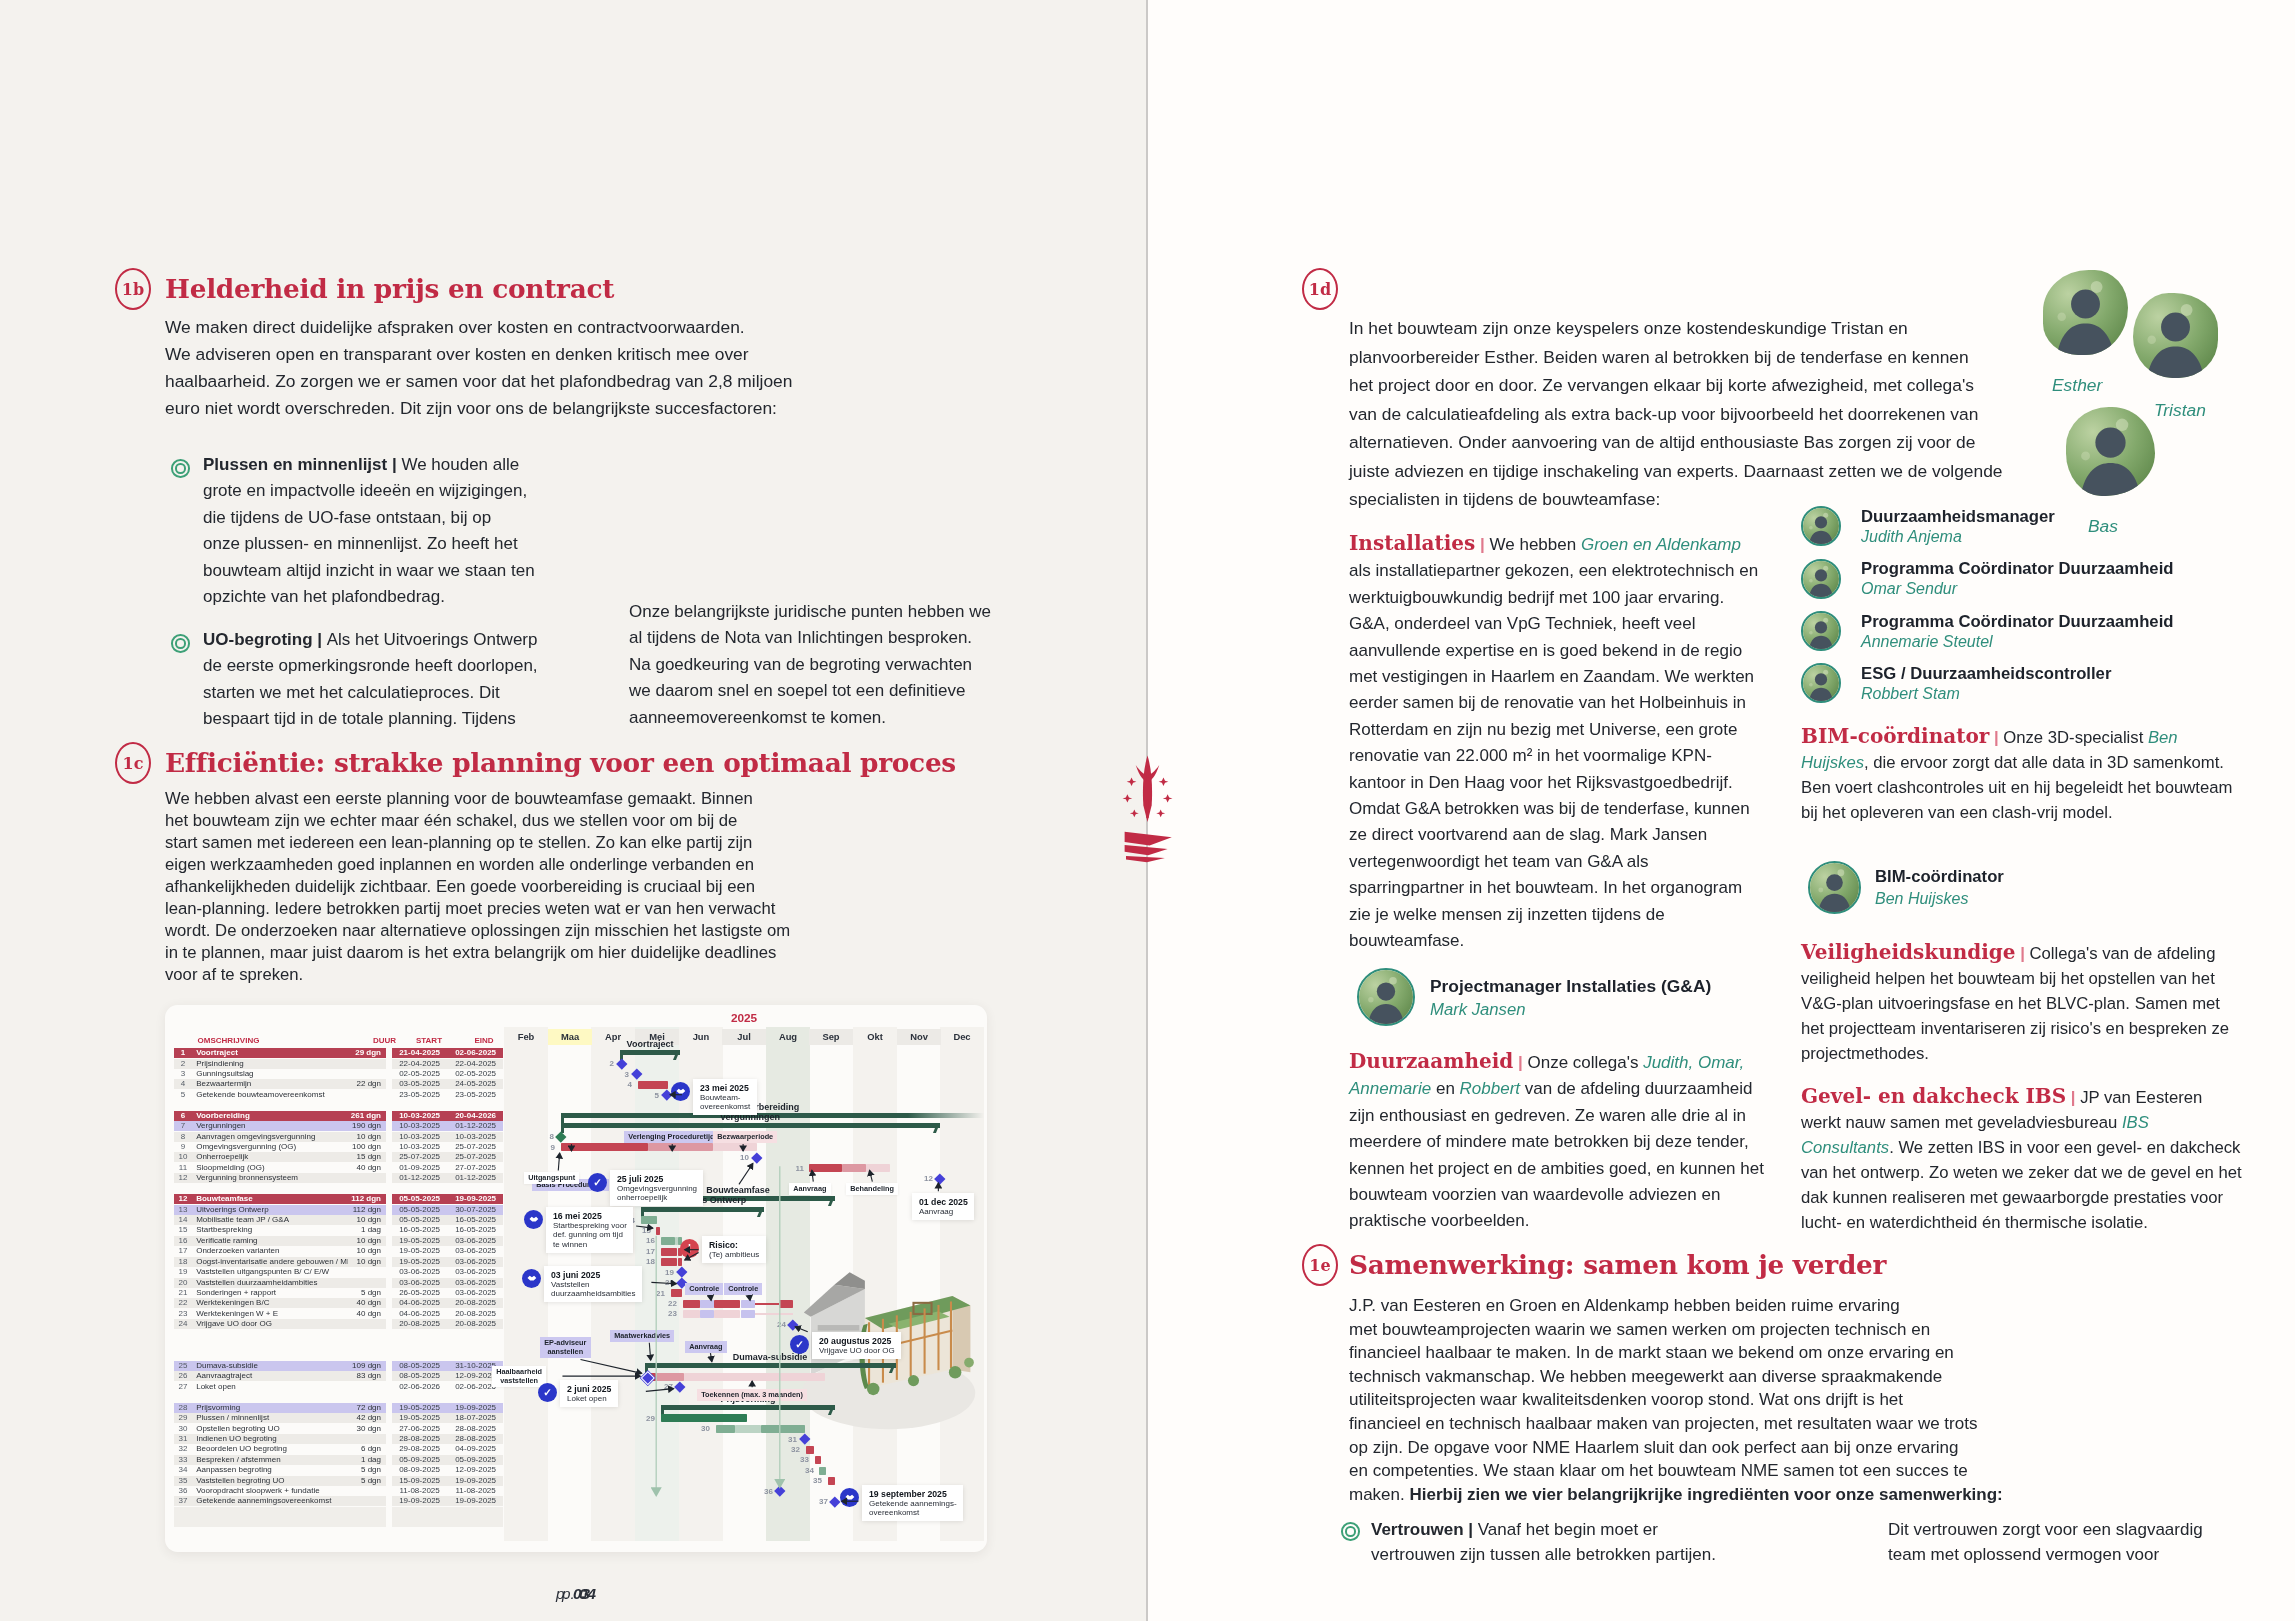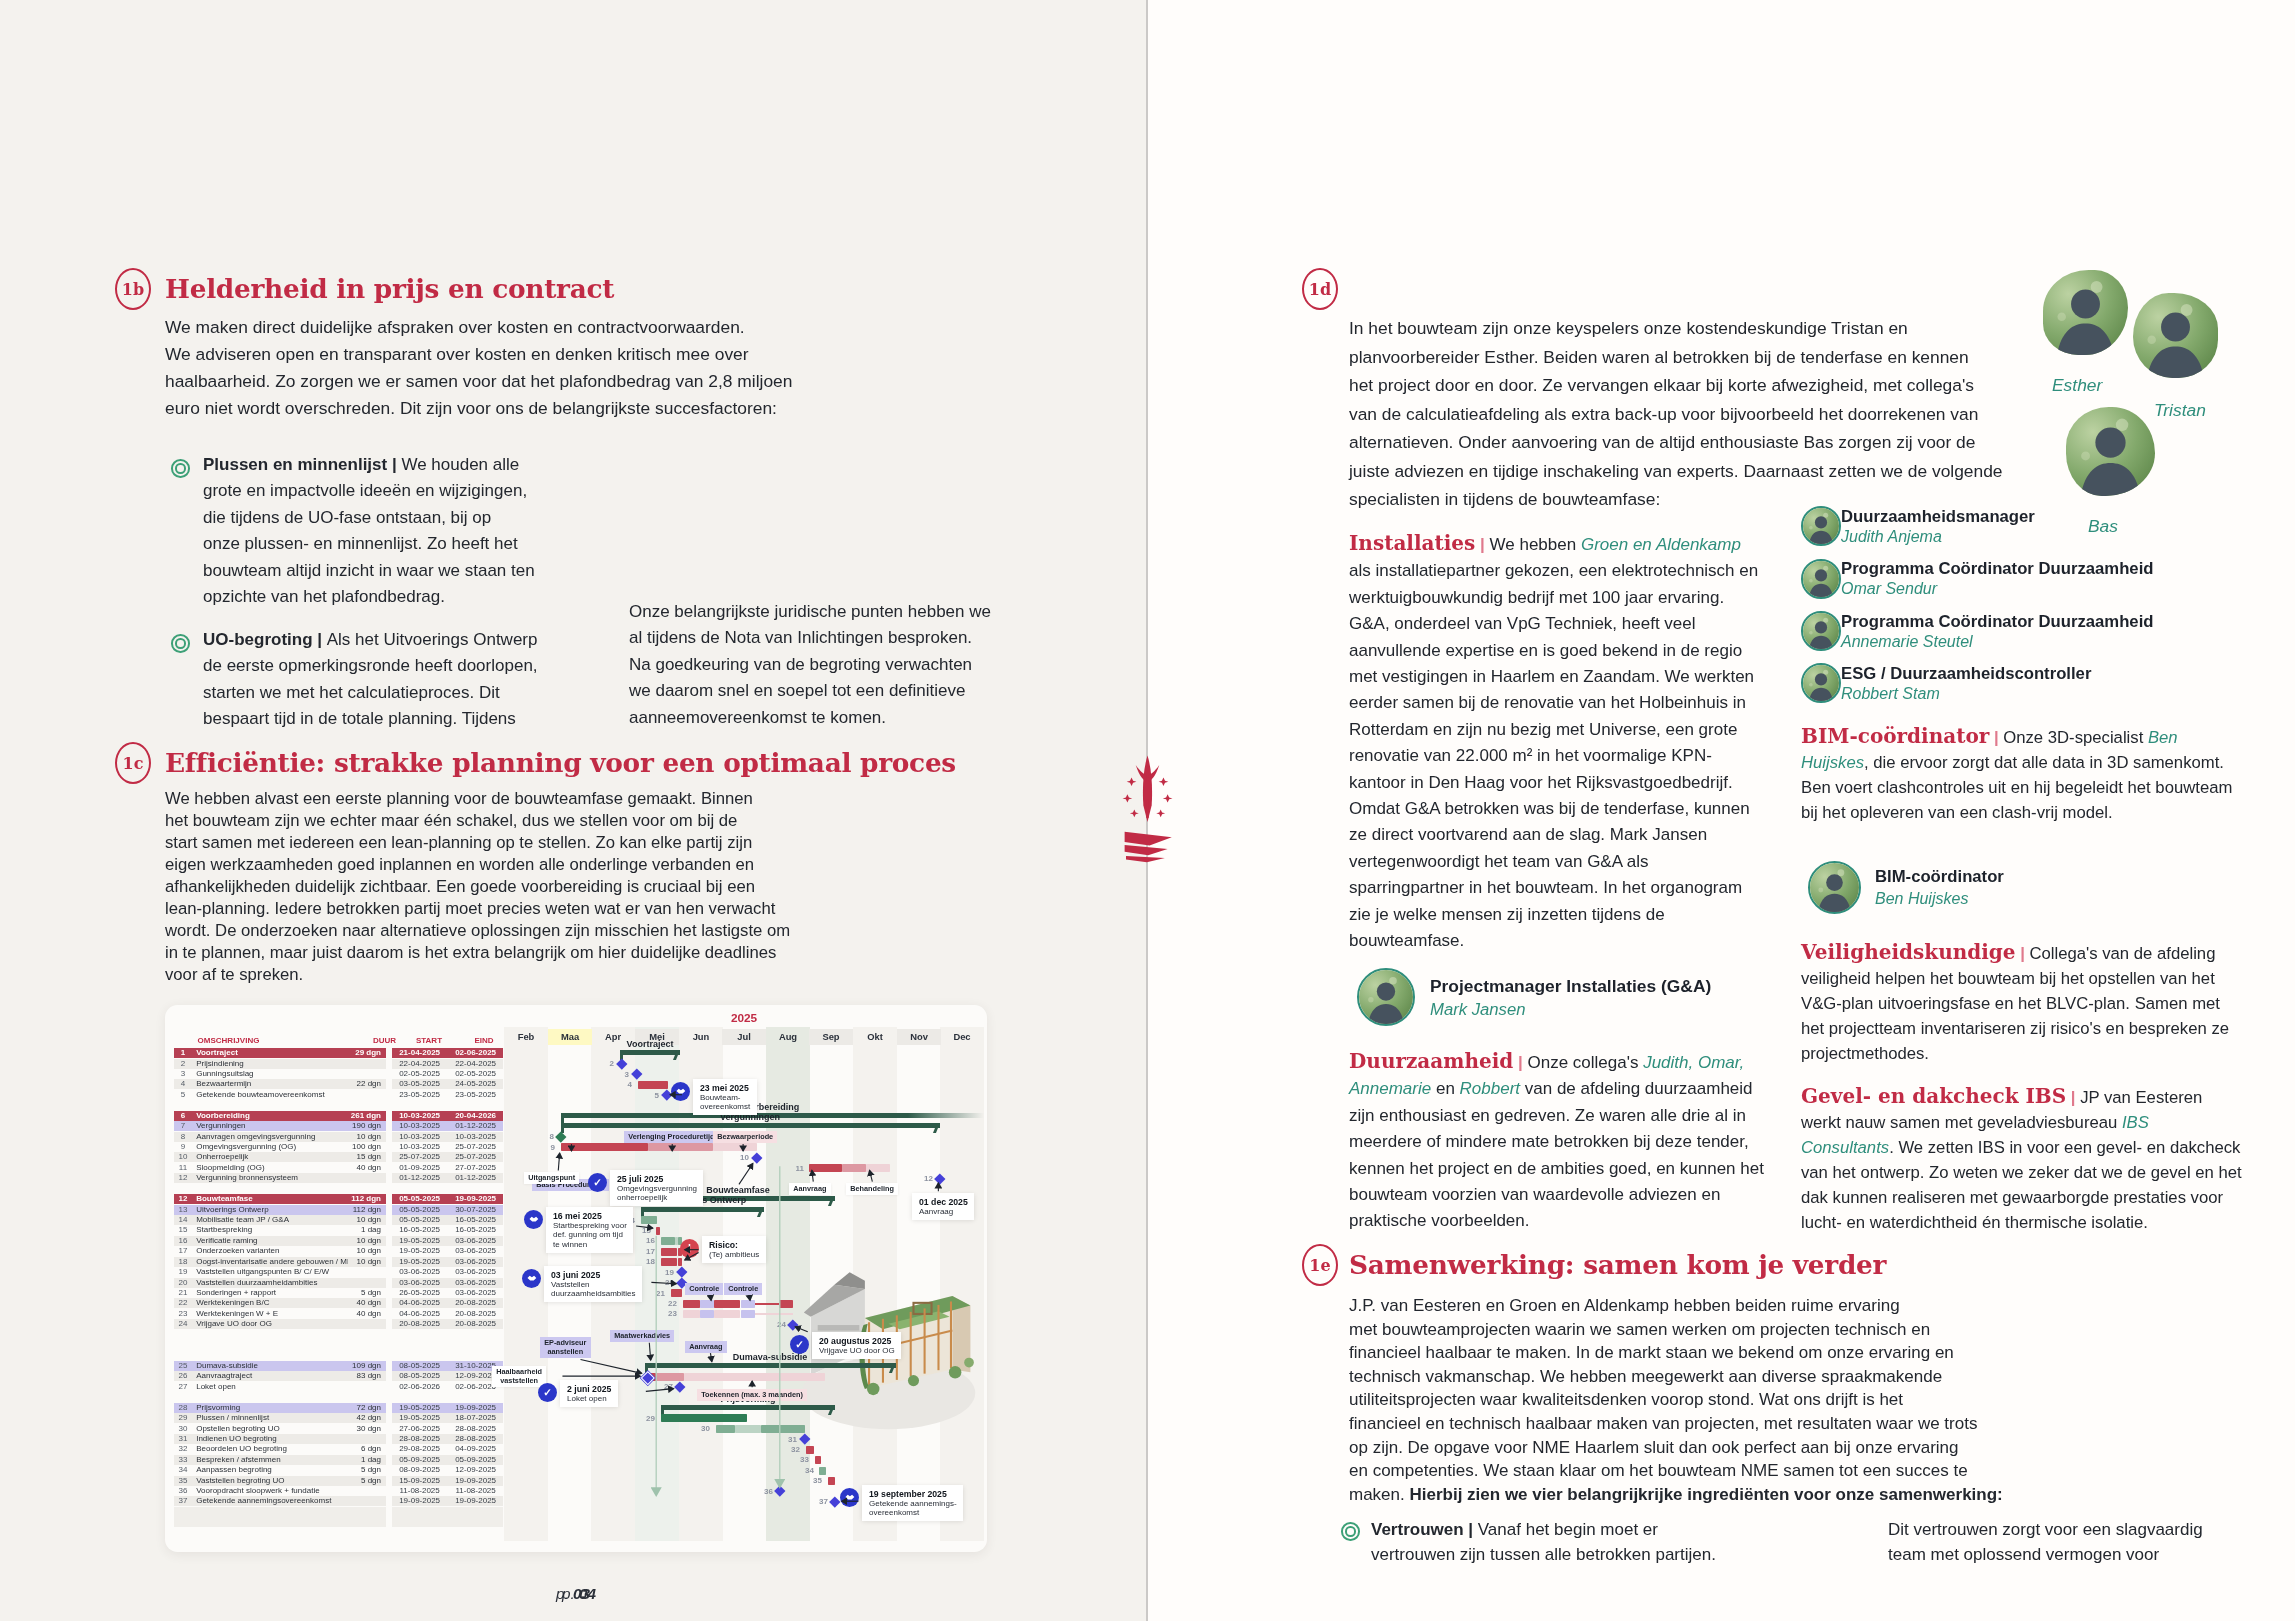--- a/index.html
+++ b/index.html
@@ -29,21 +29,21 @@
 
   
   .blob{position:absolute;overflow:hidden;}
   .blob svg,.pcirc svg{display:block;width:100%;height:100%;}
   .blob-name{position:absolute;color:#2f8e7c;font-style:italic;font-size:17.4px;}
   .pcirc{border-radius:50%;overflow:hidden;border:2.1px solid #2f8e7c;background:#fff;box-sizing:border-box;}
   .chip{position:absolute;}
   .chip .pcirc{position:absolute;left:0;top:0;}
   .chip .ct{position:absolute;font-size:17.4px;font-weight:bold;white-space:nowrap;color:#1d222b;}
   .chip .cn{position:absolute;font-size:16.7px;color:#2f8e7c;font-style:italic;white-space:nowrap;}
-  .spec-item{display:flex;align-items:center;gap:0;margin-bottom:11.8px;}
+  .spec-item{display:flex;align-items:center;gap:20px;margin-bottom:11.8px;}
   .spec-item .pcirc{width:40px;height:40px;flex:0 0 40px;}
   .spec-t{font-size:16.7px;font-weight:bold;color:#1d222b;line-height:21px;}
   .spec-n{font-size:16px;color:#2f8e7c;font-style:italic;line-height:19.5px;}
 
   
   #gcard{position:absolute;left:165px;top:1005px;width:822px;height:547px;background:#fcfbf9;
          border-radius:12.5px;box-shadow:0 2.1px 11px rgba(60,55,50,.08);overflow:hidden;}
   #gyear{position:absolute;left:339px;top:5.6px;width:480px;text-align:center;color:#c12b45;
          font-weight:bold;font-size:11.8px;}
   .stripe{position:absolute;top:22px;bottom:11px;}

